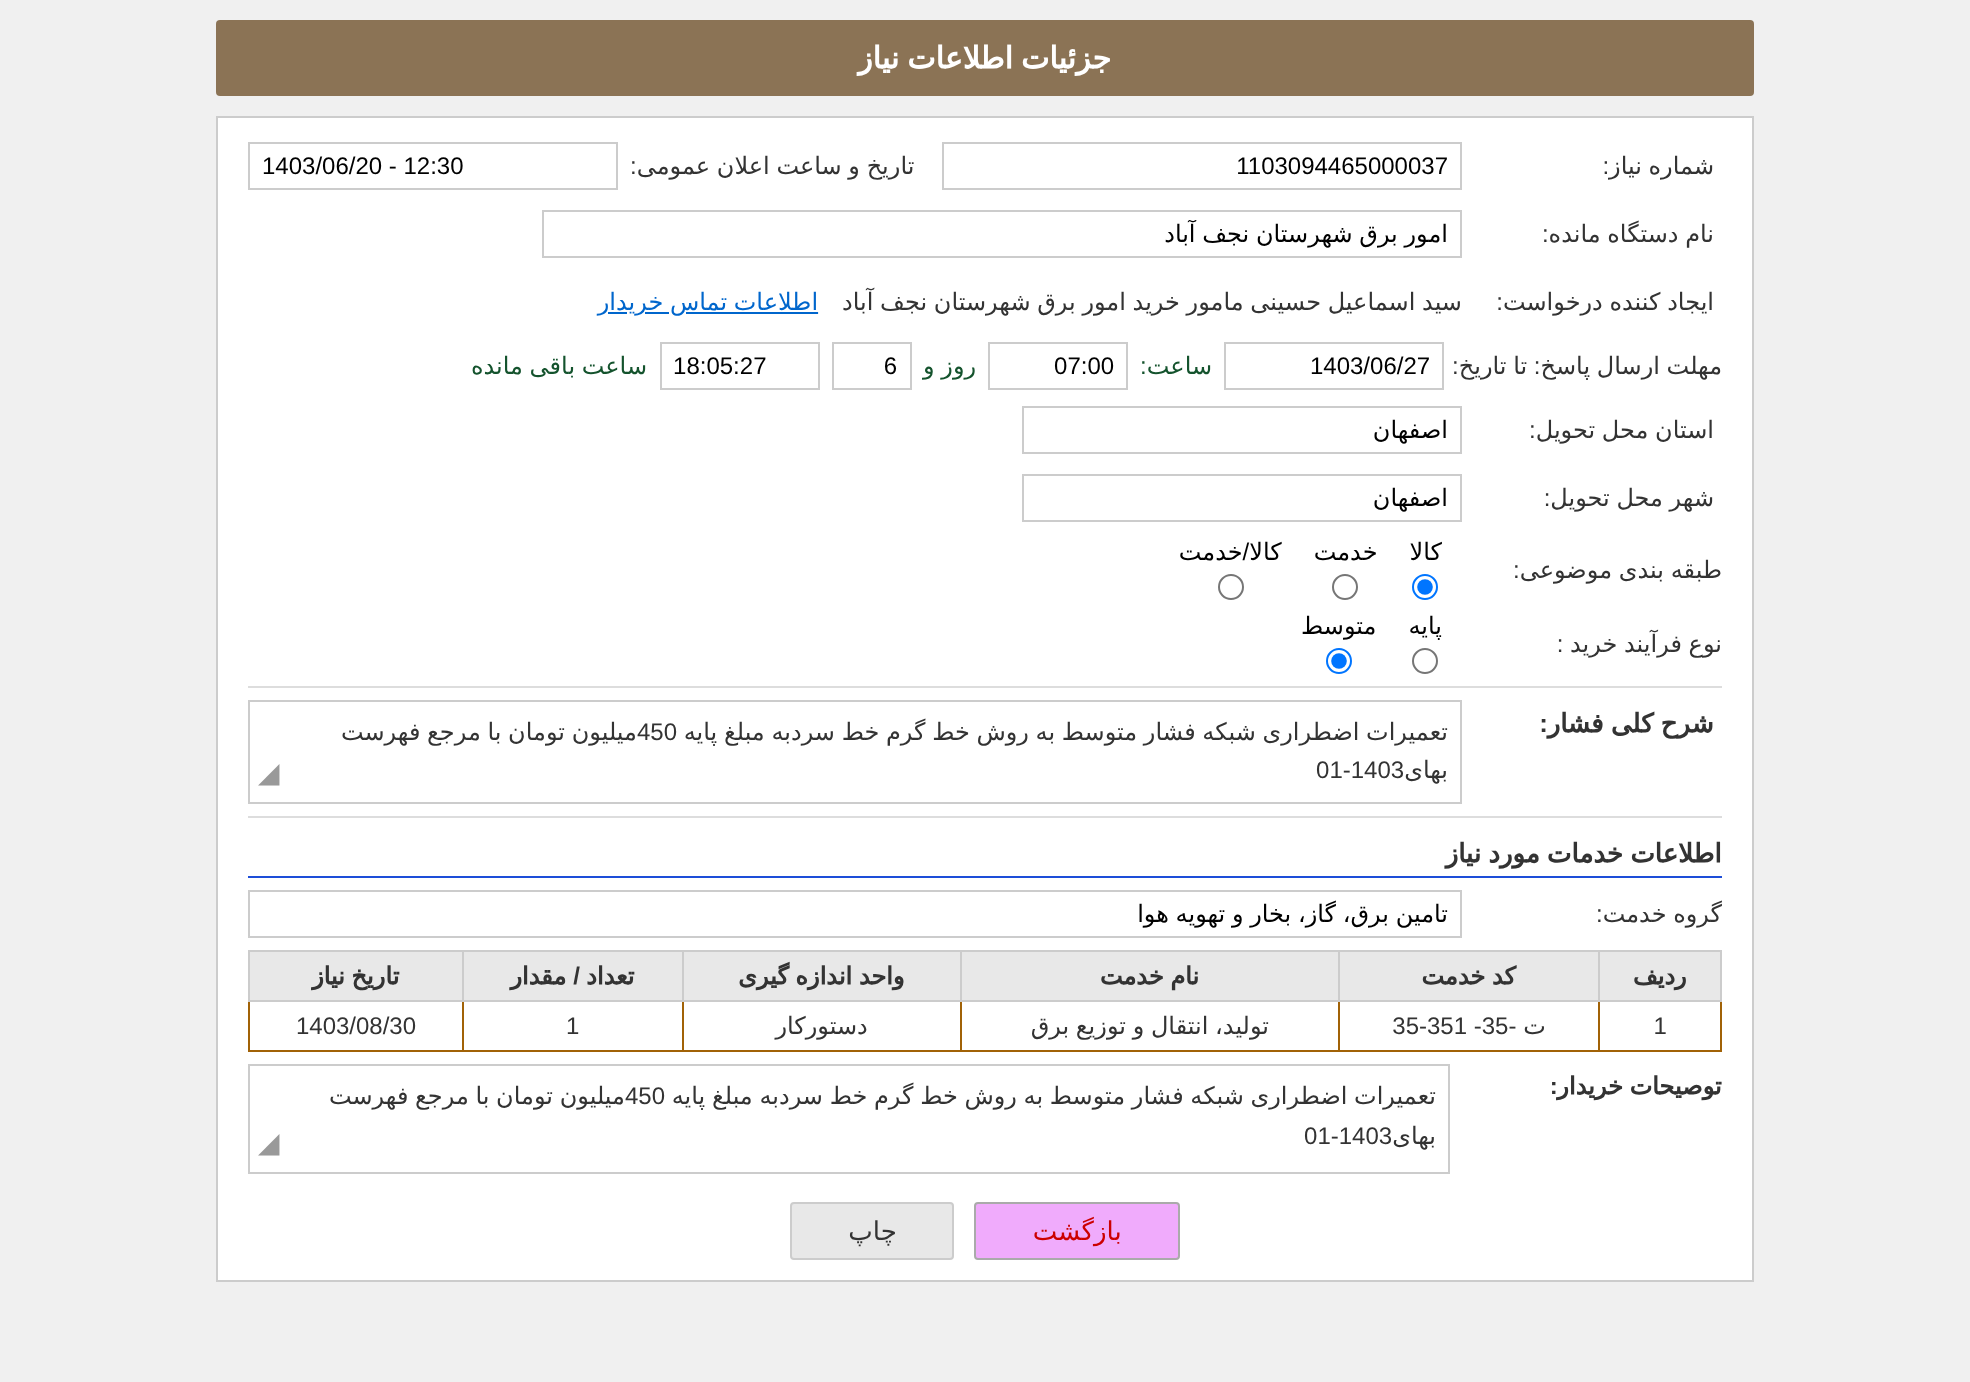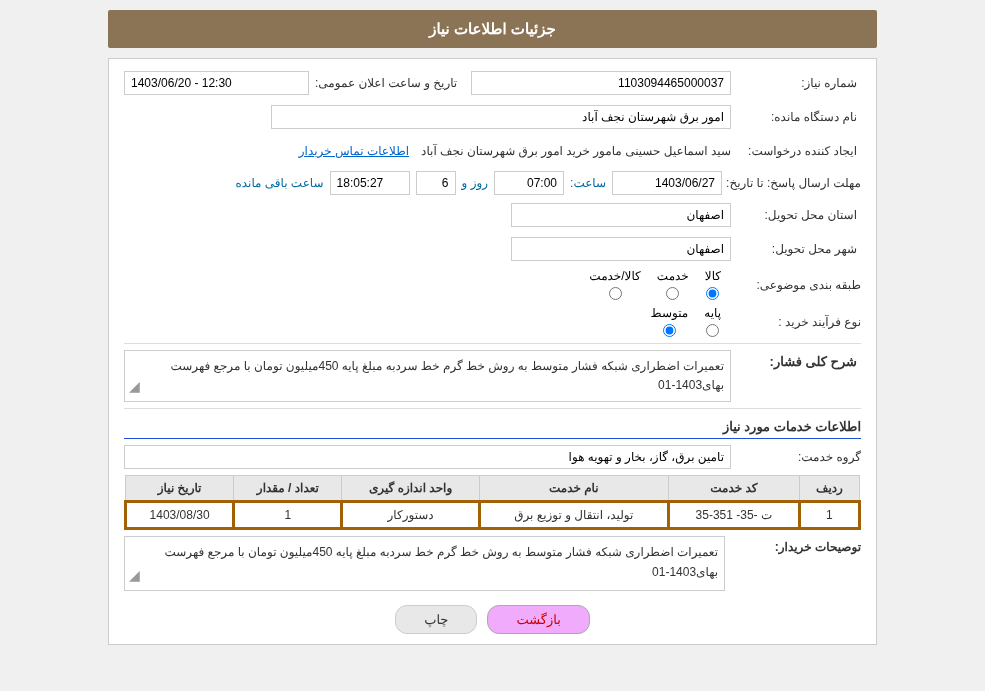--- a/index.html
+++ b/index.html
@@ -96,21 +96,21 @@
     }
     .deadline-input {
       border: 1px solid #ccc;
       background: #fff;
       padding: 3px 6px;
       font-size: 12px;
       height: 24px;
     }
     .remaining-label {
       font-size: 12px;
-      color: #0369a1;
+      color: #14532d;
       white-space: nowrap;
     }
 
     .radio-row {
       display: flex;
       align-items: center;
       margin-bottom: 6px;
       gap: 10px;
     }
     .radio-label {
@@ -196,21 +196,21 @@
     }
     .items-table th {
       background: #e8e8e8;
       border: 1px solid #ccc;
       padding: 5px 8px;
       text-align: center;
       font-weight: bold;
       color: #333;
     }
     .items-table td {
-      border: 3px solid #a16207;
+      border: 1px solid #a16207;
       padding: 5px 8px;
       text-align: center;
       color: #333;
       background: #fff;
     }
 
     .buyer-desc-box {
       border: 1px solid #ccc;
       padding: 6px;
       font-size: 12px;
@@ -243,21 +243,21 @@
       justify-content: center;
       gap: 10px;
       margin-top: 14px;
     }
     .btn {
       padding: 6px 28px;
       font-size: 13px;
       font-family: Tahoma, Arial, sans-serif;
       cursor: pointer;
       border: 1px solid #ccc;
-      border-radius: 12px;
+      border-radius: 2px;
     }
     .btn-print {
       background: #e8e8e8;
       color: #333;
     }
     .btn-back {
       background: #f0abfc;
       color: #c00;
       border-color: #aaa;
     }

